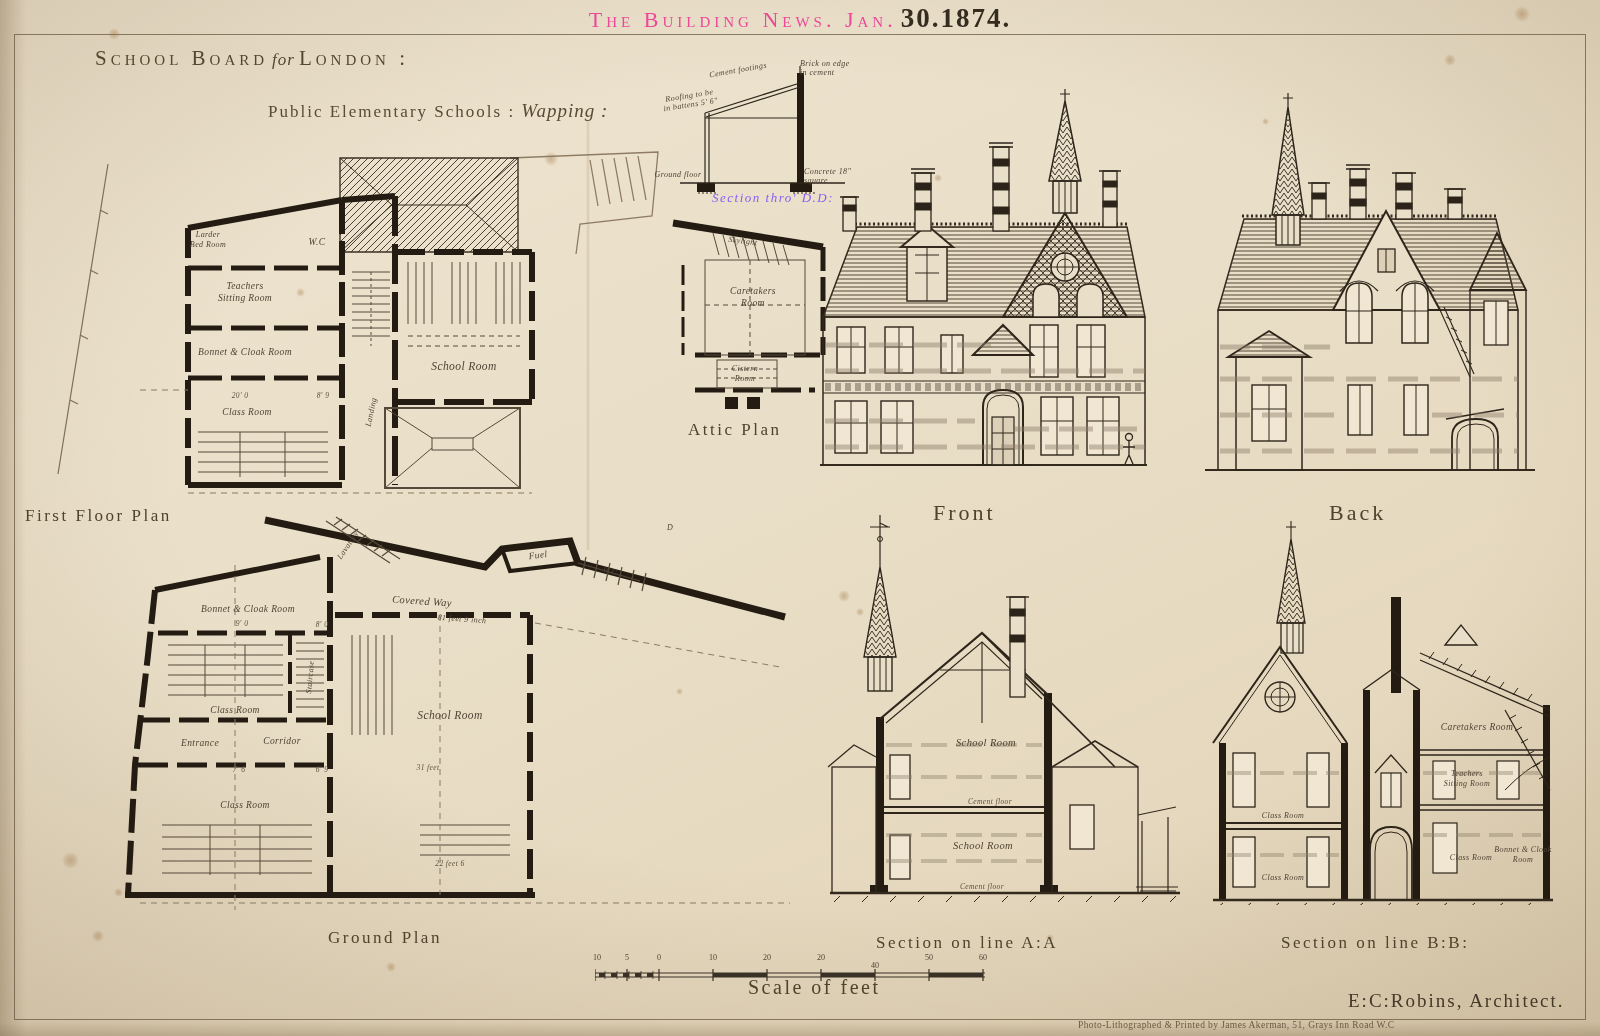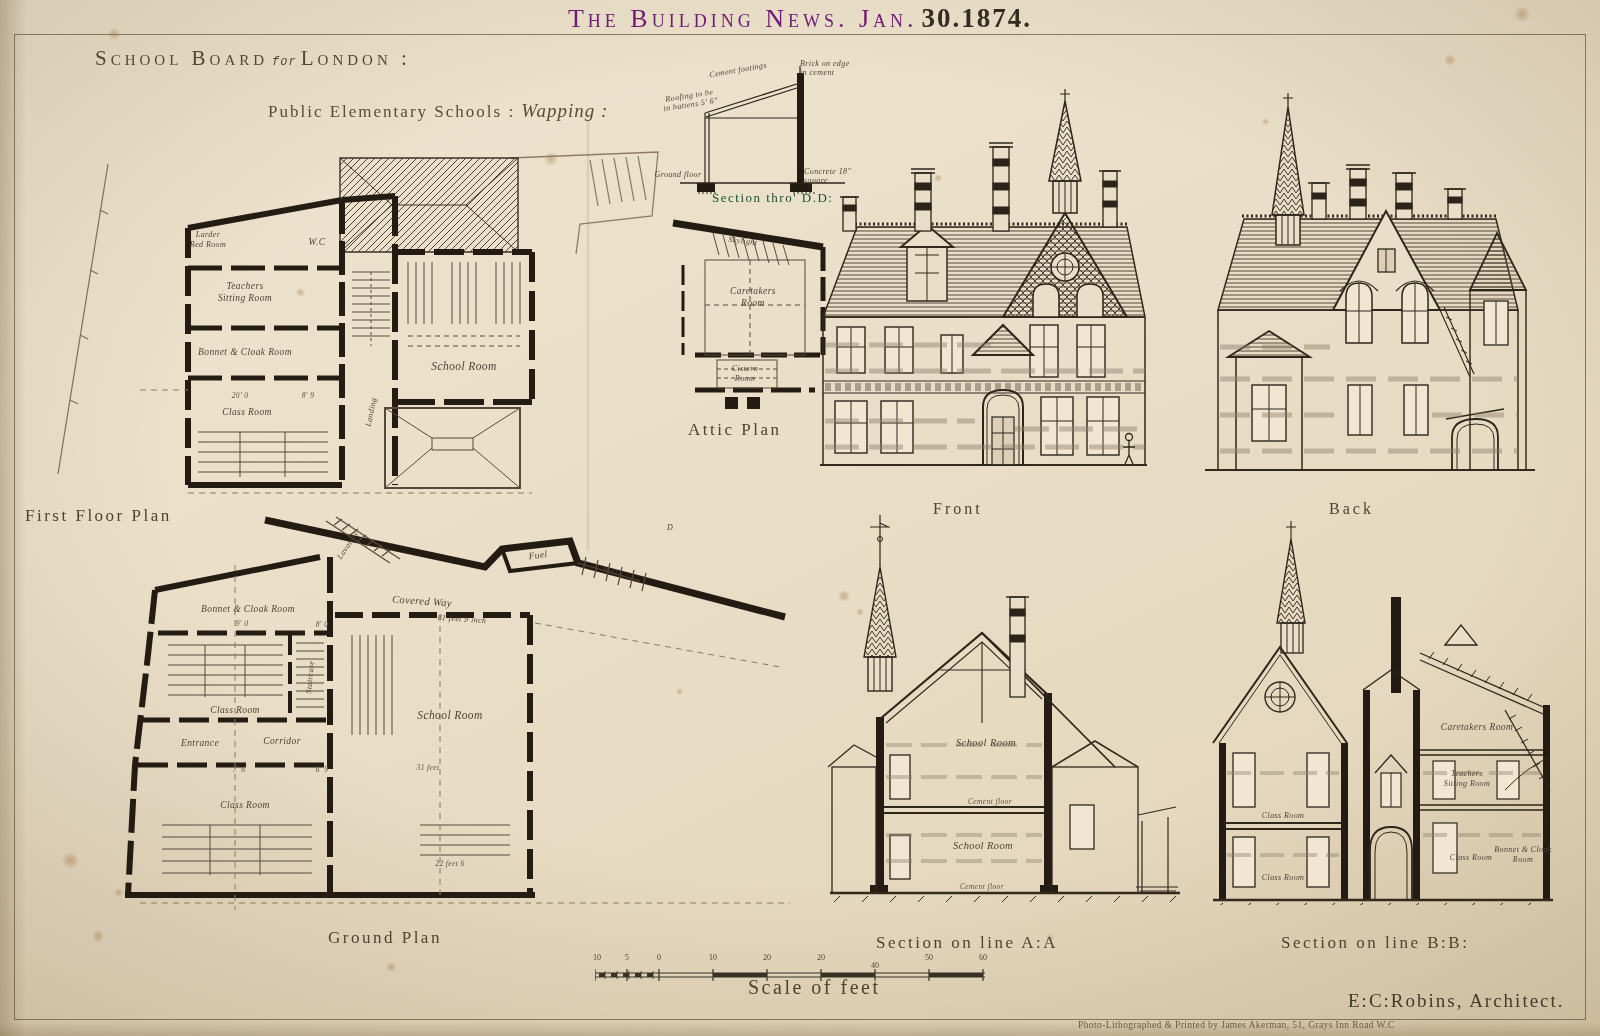--- a/index.html
+++ b/index.html
@@ -14,31 +14,31 @@
     background:linear-gradient(to right, rgba(110,86,52,.30), rgba(110,86,52,0));}
   .edgeB{position:absolute;left:0;right:0;bottom:0;height:14px;pointer-events:none;
     background:linear-gradient(to top, rgba(110,86,52,.25), rgba(110,86,52,0));}
   .crease{position:absolute;left:586px;top:120px;width:4px;height:430px;pointer-events:none;
     background:linear-gradient(to right, rgba(120,96,62,0), rgba(120,96,62,.18), rgba(120,96,62,0));}
   .frame{position:absolute;left:14px;top:34px;width:1570px;height:984px;
     border:1px solid rgba(96,80,56,.7);}
   .fox{position:absolute;border-radius:50%;pointer-events:none;
     background:radial-gradient(circle, rgba(150,105,52,.38) 0%, rgba(150,105,52,.18) 45%, rgba(150,105,52,0) 72%);}
   .masthead{position:absolute;top:3px;left:0;right:0;text-align:center;white-space:nowrap;}
-  .mh-caps{font-variant:small-caps;font-size:26px;letter-spacing:4px;color:#701a75;}
+  .mh-caps{font-variant:small-caps;font-size:22px;letter-spacing:4px;color:#ec4899;}
   .mh-date{font-size:27px;letter-spacing:2px;color:#352c20;font-weight:bold;}
   .hd1{position:absolute;left:95px;top:46px;white-space:nowrap;color:#55462f;}
   .hd1 .caps{font-variant:small-caps;font-size:21px;letter-spacing:4px;}
-  .hd1 .it{font-style:italic;font-size:12px;letter-spacing:1px;font-family:Liberation Mono, monospace;}
+  .hd1 .it{font-style:italic;font-size:17px;letter-spacing:1px;}
   .hd2{position:absolute;left:268px;top:100px;white-space:nowrap;color:#5a4b35;font-size:17px;letter-spacing:2px;}
   .hd2 .script{font-style:italic;font-size:19px;letter-spacing:1px;}
   .panel{position:absolute;}
   .cap{position:absolute;font-size:17px;letter-spacing:2.5px;color:#50432e;white-space:nowrap;}
-  .cap.big{font-size:16px;letter-spacing:3px;}
-  .cap.small{font-size:13px;letter-spacing:1.5px;color:#14532d;}
+  .cap.big{font-size:22px;letter-spacing:3px;}
+  .cap.small{font-size:13px;font-style:italic;letter-spacing:1.5px;color:#8b5cf6;}
   .rm{position:absolute;font-style:italic;font-size:9.5px;letter-spacing:.4px;color:#4f4334;
       white-space:nowrap;transform:translate(-50%,-50%);}
   .rm.lg{font-size:11.5px;}
   .rm.md{font-size:10.5px;}
   .rm.sm{font-size:8px;}
   .rm.dim{font-size:7.5px;color:#5d5040;}
   .tick{position:absolute;font-size:8px;color:#4f4334;transform:translate(-50%,0);}
   .architect{position:absolute;left:1348px;top:990px;font-size:19px;letter-spacing:2px;color:#44392a;white-space:nowrap;}
   .printer{position:absolute;left:1078px;top:1020px;font-size:9.5px;letter-spacing:.4px;color:#6b5a43;white-space:nowrap;}
   svg{display:block;}
@@ -145,21 +145,21 @@
   <span class="rm sm" style="left:168px;top:84px">Larder</span>
   <span class="rm sm" style="left:168px;top:94px">Bed Room</span>
   <span class="rm" style="left:277px;top:92px">W.C</span>
   <span class="rm" style="left:205px;top:136px">Teachers</span>
   <span class="rm" style="left:205px;top:148px">Sitting Room</span>
   <span class="rm" style="left:205px;top:202px">Bonnet &amp; Cloak Room</span>
   <span class="rm sm" style="left:331px;top:262px;transform:translate(-50%,-50%) rotate(-78deg)">Landing</span>
   <span class="rm lg" style="left:424px;top:216px">School Room</span>
   <span class="rm" style="left:207px;top:262px">Class Room</span>
   <span class="rm dim" style="left:200px;top:245px">20' 0</span>
-  <span class="rm dim" style="left:268px;top:245px">8' 9</span>
+  <span class="rm dim" style="left:283px;top:245px">8' 9</span>
 </div>
 <span class="cap" style="left:25px;top:506px">First Floor Plan</span>
 
 <div class="panel" style="left:650px;top:58px;width:210px;height:150px">
   <svg width="210" height="150" viewBox="0 0 210 150">
     <g stroke="#2e261b" fill="none">
       <rect x="147" y="15" width="7" height="110" fill="#241c12" stroke="none"></rect>
       <rect x="140" y="125" width="22" height="9" fill="#241c12" stroke="none"></rect>
       <rect x="47" y="125" width="18" height="9" fill="#241c12" stroke="none"></rect>
       <path d="M55,55 V125 M59,55 V125" stroke-width="1.2"></path>

